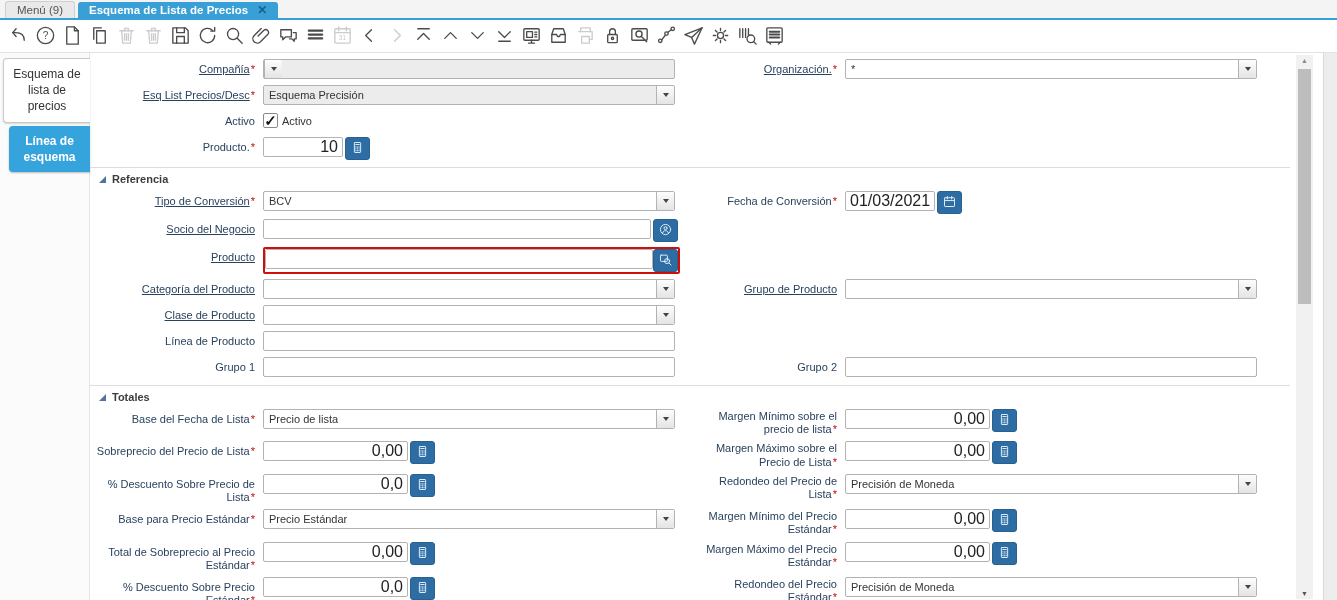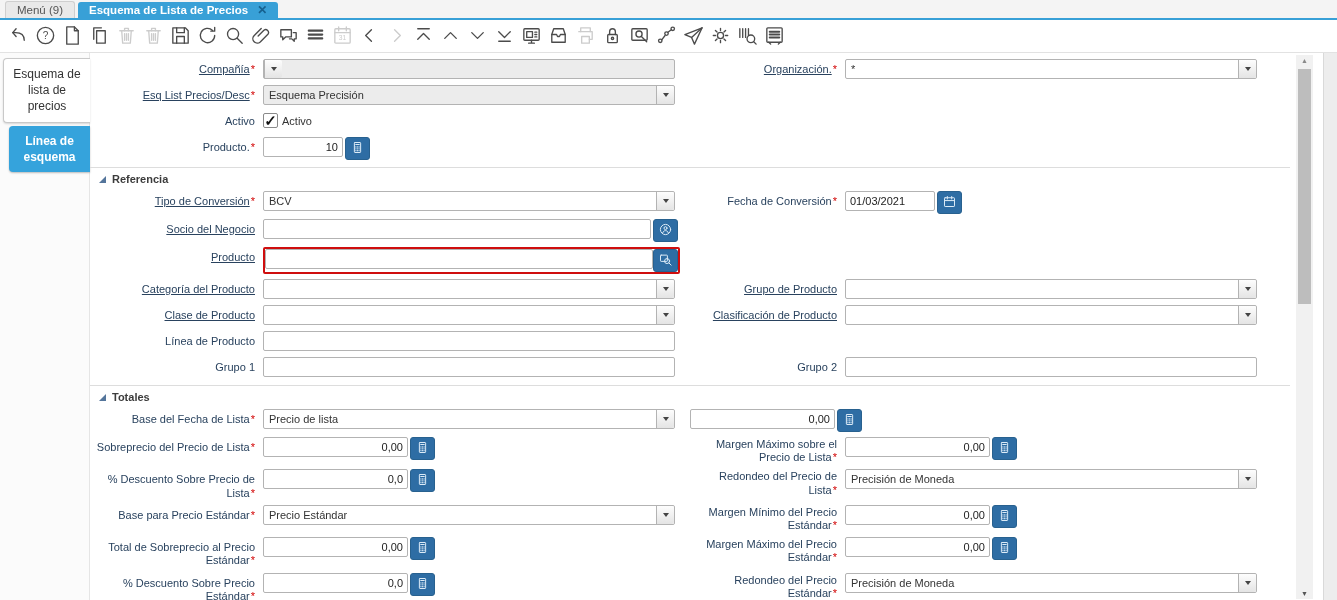--- a/index.html
+++ b/index.html
@@ -37,21 +37,21 @@
   .lbl .txt.link{text-decoration:underline;}
   .req{color:#d20000;margin-left:1px;}
 
   .fld{display:flex;align-items:flex-start;}
   .select-box{width:412px;height:20px;box-sizing:border-box;border:1px solid #b3b3b3;border-radius:2px;display:flex;background:#fff;}
   .select-box.readonly{background:#ececec;}
   .select-value{flex:1;padding:3px 5px 0;white-space:nowrap;overflow:hidden;}
   .select-btn{width:17px;flex:none;border-left:1px solid #b3b3b3;background:linear-gradient(#fdfdfd,#e4e4e4);display:flex;align-items:center;justify-content:center;border-radius:0 2px 2px 0;cursor:pointer;}
   .select-btn .tri{width:0;height:0;border-left:3.5px solid transparent;border-right:3.5px solid transparent;border-top:4.5px solid #444;}
 
-  input.inp{height:20px;box-sizing:border-box;border:1px solid #b3b3b3;border-radius:2px;padding:0 4px;font-family:"Liberation Sans",sans-serif;font-size:11px;color:#222;background:#fff;}
+  input.inp{height:20px;box-sizing:border-box;border:1px solid #b3b3b3;border-radius:2px;padding:0 4px;font-family:"Liberation Sans",sans-serif;font-size:16px;color:#222;background:#fff;}
   input.full{width:412px;}
   input.num{width:145px;text-align:right;}
   input.sm{width:80px;text-align:right;}
   input.date{width:90px;}
   input.lk{width:388px;}
   .fld.error{border:2px solid #cf0e0e;border-radius:2px;padding:0;}
   .fld.error input{border-color:#b3b3b3;}
 
   .icon-btn{width:23px;height:21px;flex:none;margin-left:2px;background:#2e6da4;border:1px solid #28618f;border-radius:3px;color:#dcebf7;display:flex;align-items:center;justify-content:center;cursor:pointer;}
   .icon-btn svg{stroke:currentColor;fill:none;stroke-width:1.6;stroke-linecap:round;stroke-linejoin:round;}
@@ -432,31 +432,20 @@
               <div class="lbl"><span class="txt link">Clase de Producto</span></div>
               <div class="fld">
                 <div class="select-box">
                   <span class="select-value"></span>
                   <span class="select-btn">
                     <span class="tri"></span>
                   </span>
                 </div>
               </div>
             </div>
-            <div class="cell right">
-              <div class="lbl one"><span class="txt link">Clasificación de Producto</span></div>
-              <div class="fld">
-                <div class="select-box">
-                  <span class="select-value"></span>
-                  <span class="select-btn">
-                    <span class="tri"></span>
-                  </span>
-                </div>
-              </div>
-            </div>
           </div>
           <div class="row">
             <div class="cell left">
               <div class="lbl"><span class="txt">Línea de Producto</span></div>
               <div class="fld">
                 <input class="inp full" value="" style="">
               </div>
             </div>
             <div class="cell right"></div>
           </div>
@@ -486,20 +475,21 @@
               <div class="fld">
                 <div class="select-box">
                   <span class="select-value">Precio de lista</span>
                   <span class="select-btn">
                     <span class="tri"></span>
                   </span>
                 </div>
               </div>
             </div>
             <div class="cell right">
+              <div class="lbl"><span class="txt">Margen Mínimo sobre el precio de lista</span><span class="req">*</span></div>
               <div class="fld">
                 <input class="inp num" value="0,00" style="">
                 <span class="icon-btn">
                   <span><svg viewBox="0 0 24 24" width="15" height="15">
                       <rect x="7" y="4" width="10" height="16" rx="1"></rect>
                       <path d="M9.2 7.2h5.6"></path>
                       <path d="M9.5 11h.01M12 11h.01M14.5 11h.01M9.5 14h.01M12 14h.01M14.5 14h.01M9.5 17h.01M12 17h.01M14.5 17h.01" stroke-width="2"></path>
                     </svg></span>
                 </span>
               </div>

